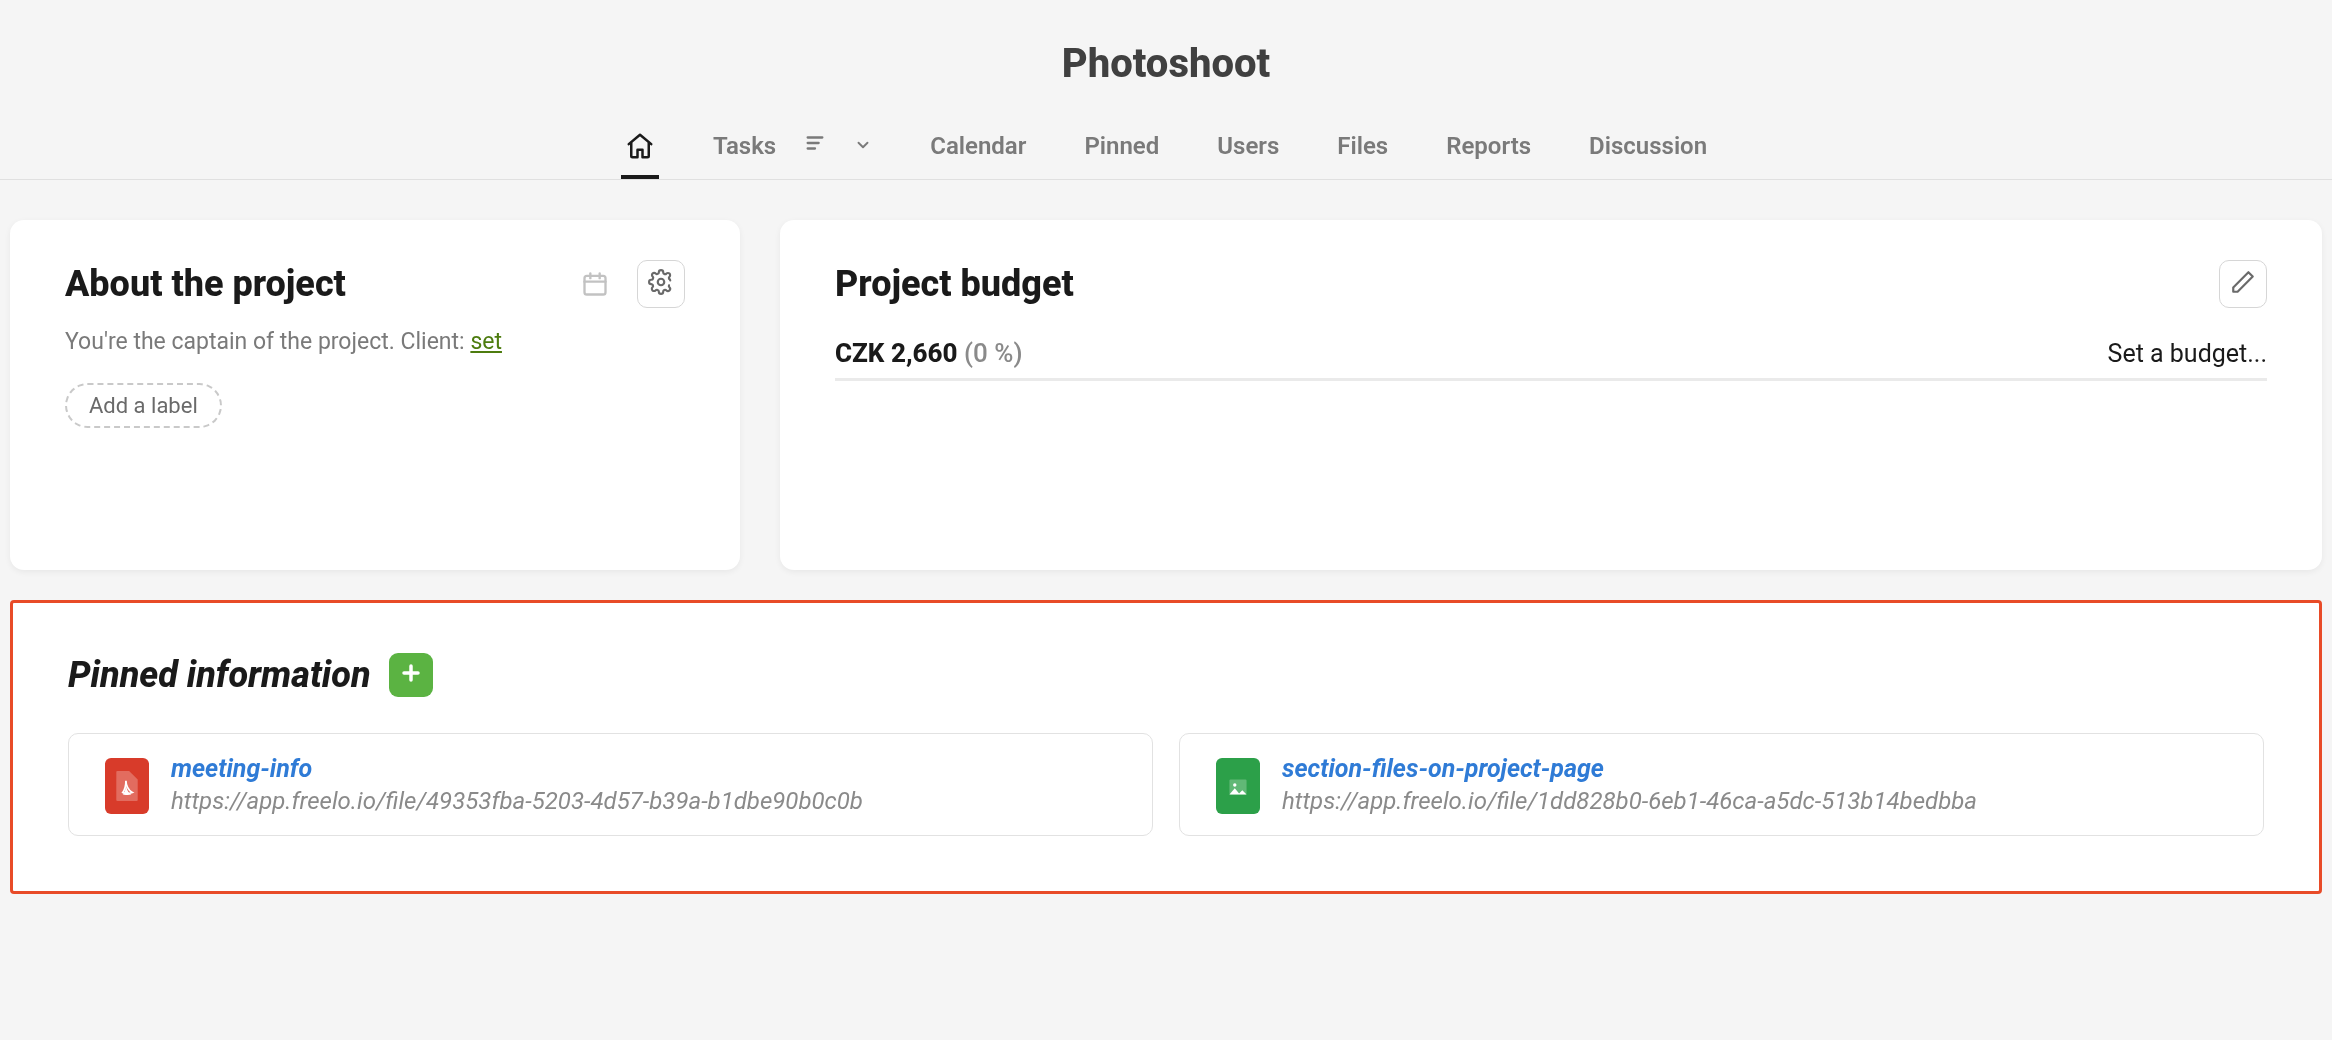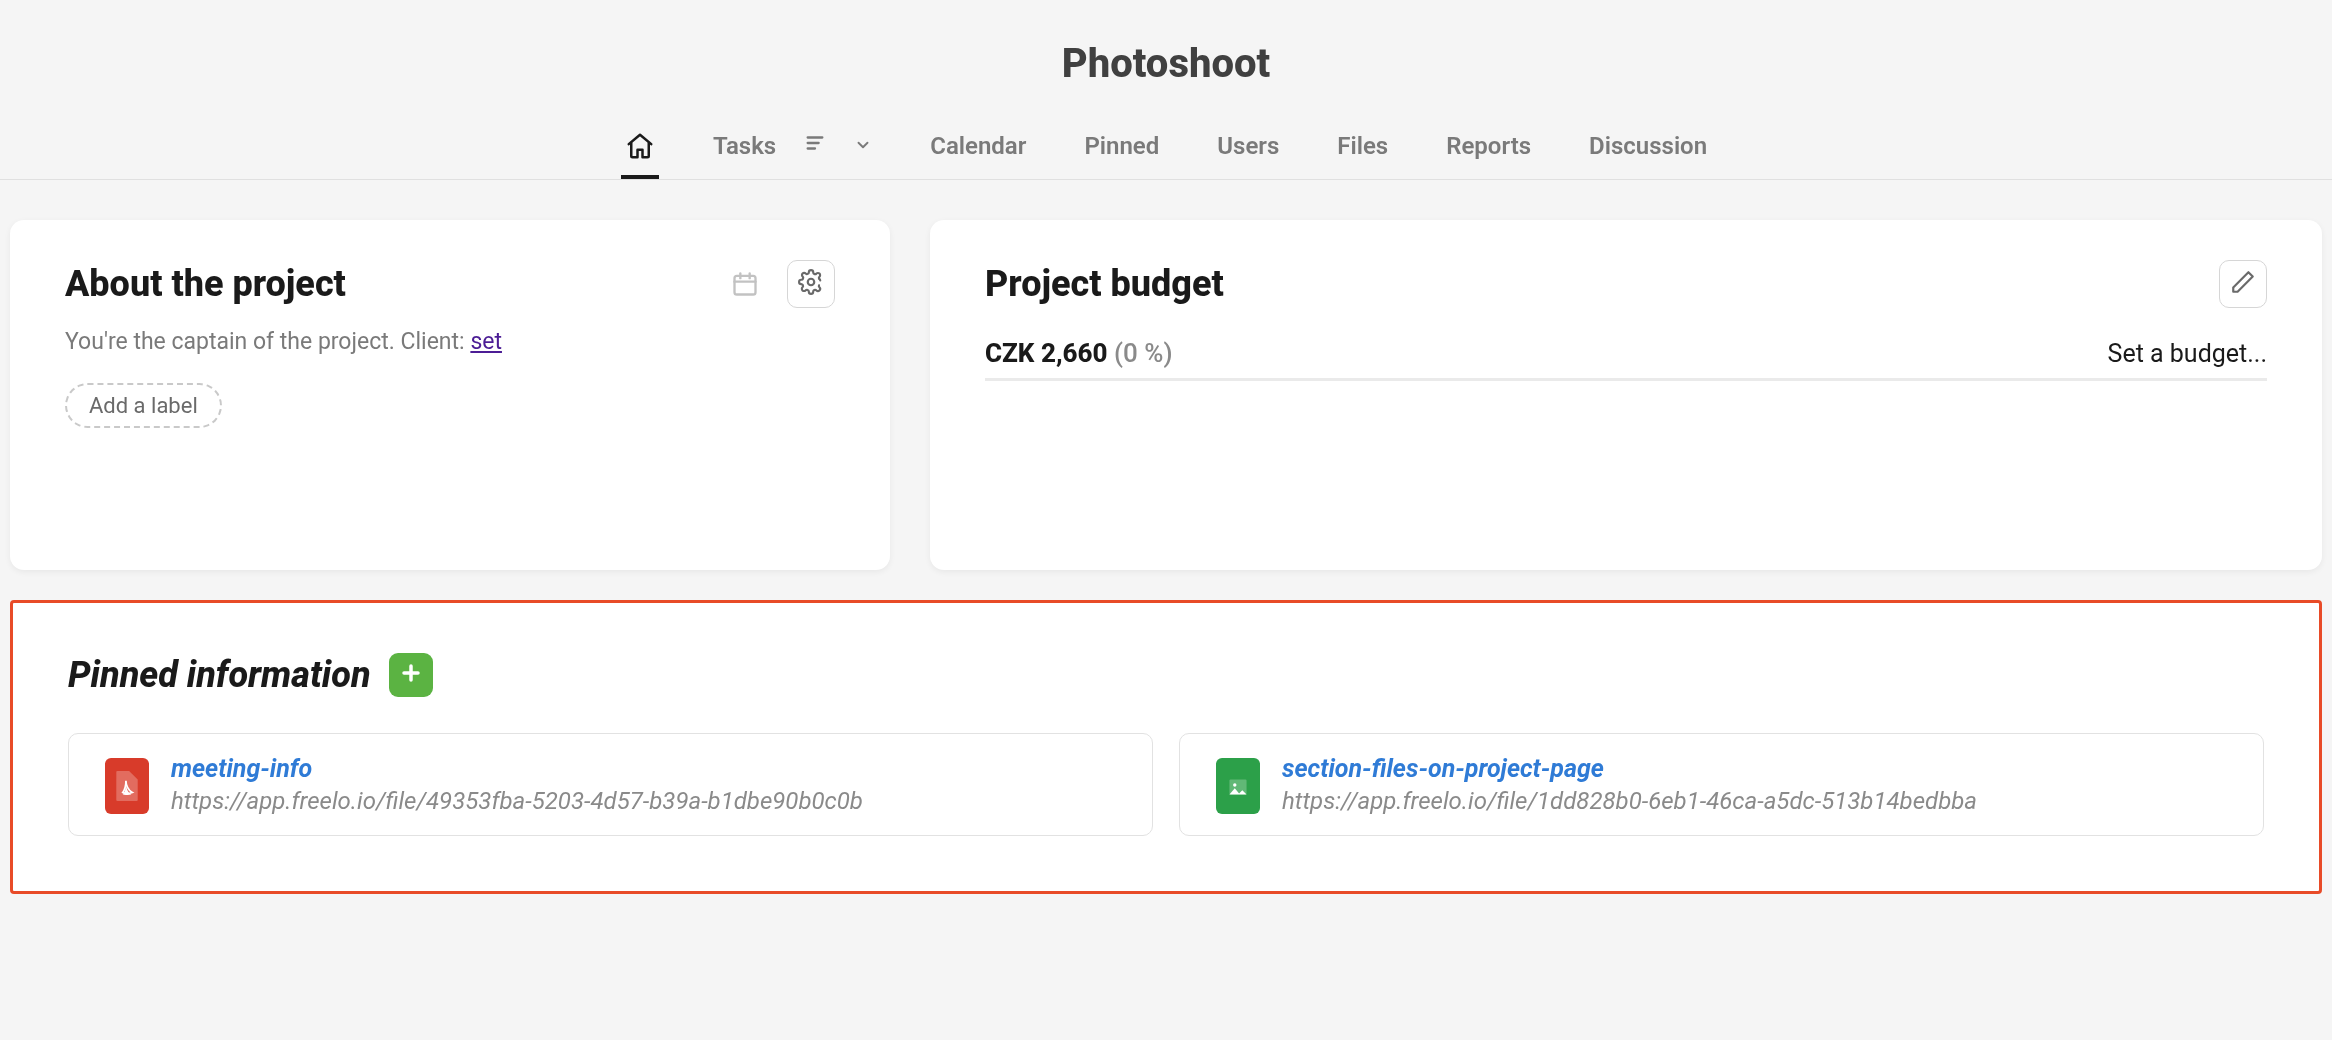--- a/index.html
+++ b/index.html
@@ -52,21 +52,21 @@
   display: flex;
   gap: 40px;
   margin-bottom: 30px;
 }
 .card {
   background: #fff;
   border-radius: 14px;
   box-shadow: 0 2px 6px rgba(0,0,0,0.06);
   padding: 40px 55px;
 }
-.card-about { width: 880px; height: 350px; }
+.card-about { width: 730px; height: 350px; }
 .card-budget { flex: 1; }
 .card-header {
   display: flex;
   align-items: center;
   gap: 18px;
   margin-bottom: 20px;
 }
 .card-title {
   font-size: 36px;
   font-weight: 800;
@@ -86,21 +86,21 @@
 }
 .plain-icon {
   width: 48px; height: 48px;
   display: flex; align-items: center; justify-content: center;
 }
 .about-text {
   font-size: 23px;
   color: #7a7a7a;
   margin-bottom: 28px;
 }
-.about-text a { color: #4c1d95; text-decoration: underline; cursor: pointer; }
+.about-text a { color: #4d7c0f; text-decoration: underline; cursor: pointer; }
 .label-pill {
   display: inline-block;
   border: 2px dashed #c9c9c9;
   border-radius: 999px;
   padding: 8px 22px;
   color: #6a6a6a;
   font-size: 22px;
   cursor: pointer;
 }
 .budget-row {

